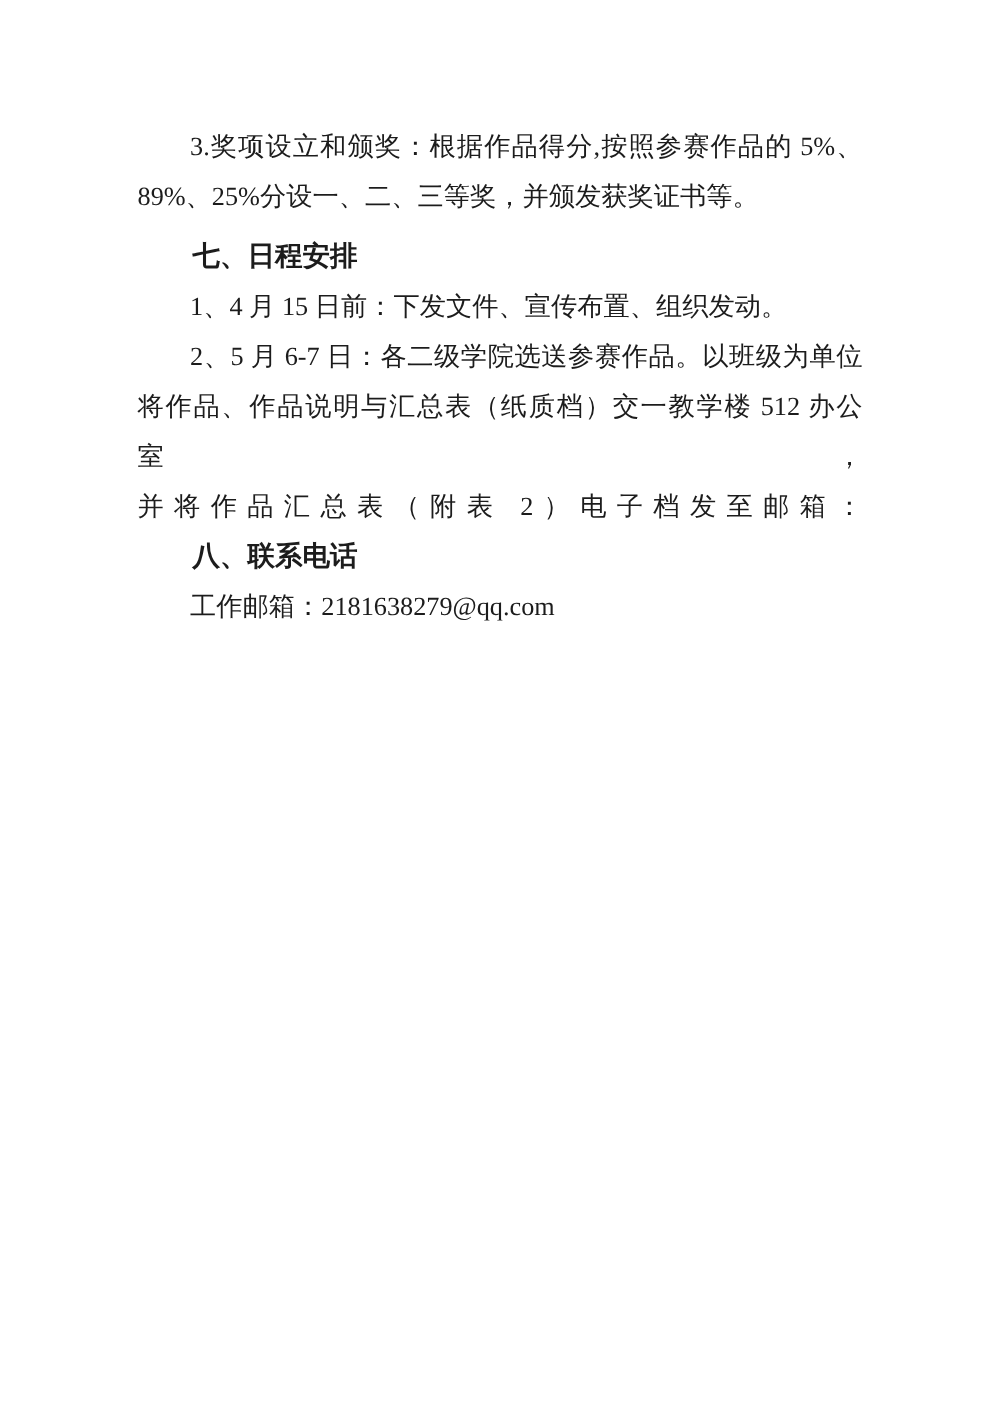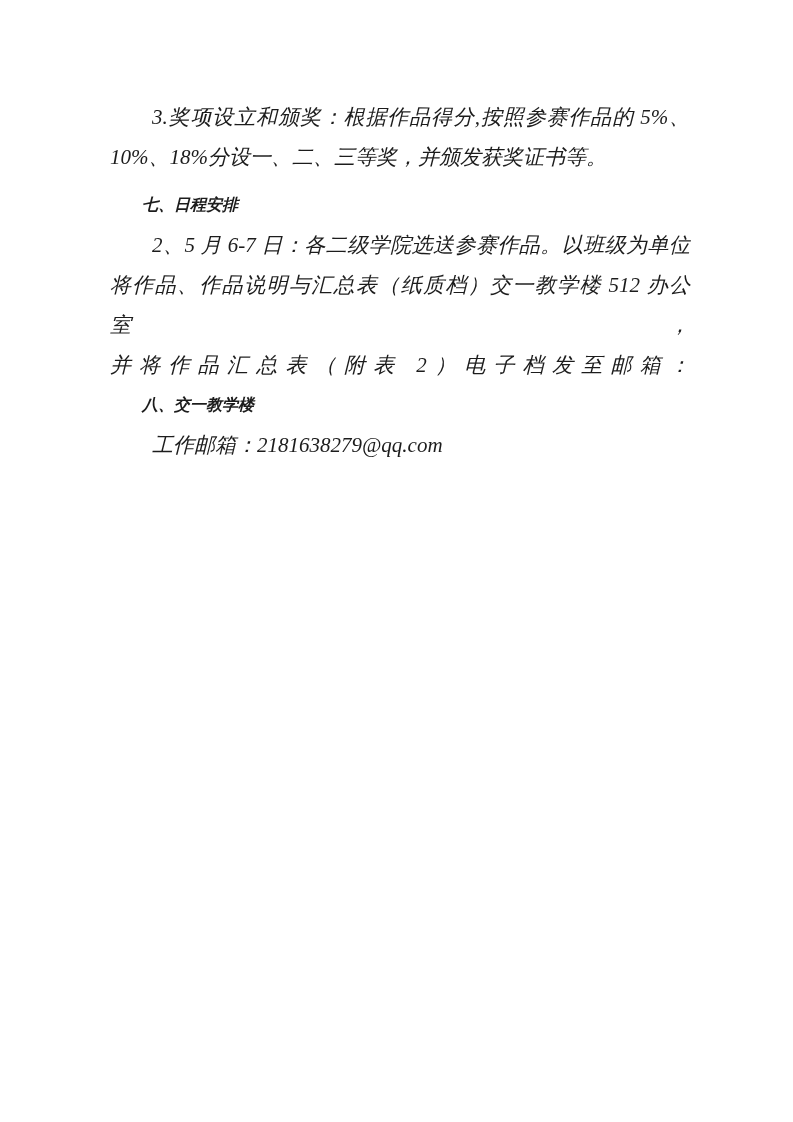--- a/index.html
+++ b/index.html
@@ -4,41 +4,40 @@
 <style>
   html, body { margin: 0; padding: 0; background: #ffffff; }
   .page {
     position: relative;
     width: 793px;
     height: 862px;
     background: #ffffff;
     overflow: hidden;
     font-family: "Liberation Serif", "DejaVu Serif", serif;
     color: #1c1c1c;
-    font-style: italic;
   }
   .content {
     position: absolute;
     top: 97px;
     left: 110px;
     width: 580px;
     font-size: 21px;
     line-height: 40px;
   }
   .content p { margin: 0; }
   .indent { text-indent: 2em; }
   .fill {
     text-align: justify;
     text-justify: inter-character;
     text-align-last: justify;
   }
   .heading {
     font-family: "Liberation Sans", "DejaVu Sans", sans-serif;
     font-weight: bold;
-    font-size: 16px;
+    font-size: 22px;
   }
   .heading-gap { margin-top: 8px !important; }
   .signature {
     margin-top: 74px;
     margin-left: 287px;
     width: 300px;
     text-align: center;
   }
   .signature p { margin: 0; line-height: 40px; }
   .footer {
@@ -52,27 +51,28 @@
     color: #222222;
   }
 </style>
 </head>
 <body>
 
 <div class="page">
   <div class="content">
 
     <p class="indent fill">3.奖项设立和颁奖：根据作品得分,按照参赛作品的 5%、</p>
-    <p>10%、18%分设一、二、三等奖，并颁发获奖证书等。</p>
+    <p>89%、25%分设一、二、三等奖，并颁发获奖证书等。</p>
 
     <p class="heading indent heading-gap">七、日程安排</p>
+    <p class="indent">1、4 月 15 日前：下发文件、宣传布置、组织发动。</p>
     <p class="indent fill">2、5 月 6-7 日：各二级学院选送参赛作品。以班级为单位</p>
     <p class="fill">将作品、作品说明与汇总表（纸质档）交一教学楼 512 办公室，</p>
     <p class="fill">并将作品汇总表（附表 2）电子档发至邮箱：</p>
 
-    <p class="heading indent">八、交一教学楼</p>
+    <p class="heading indent">八、联系电话</p>
     <p class="indent">工作邮箱：2181638279@qq.com</p>
 
 
   </div>
 
   <div class="footer">3</div>
 </div>
 
 </body></html>

